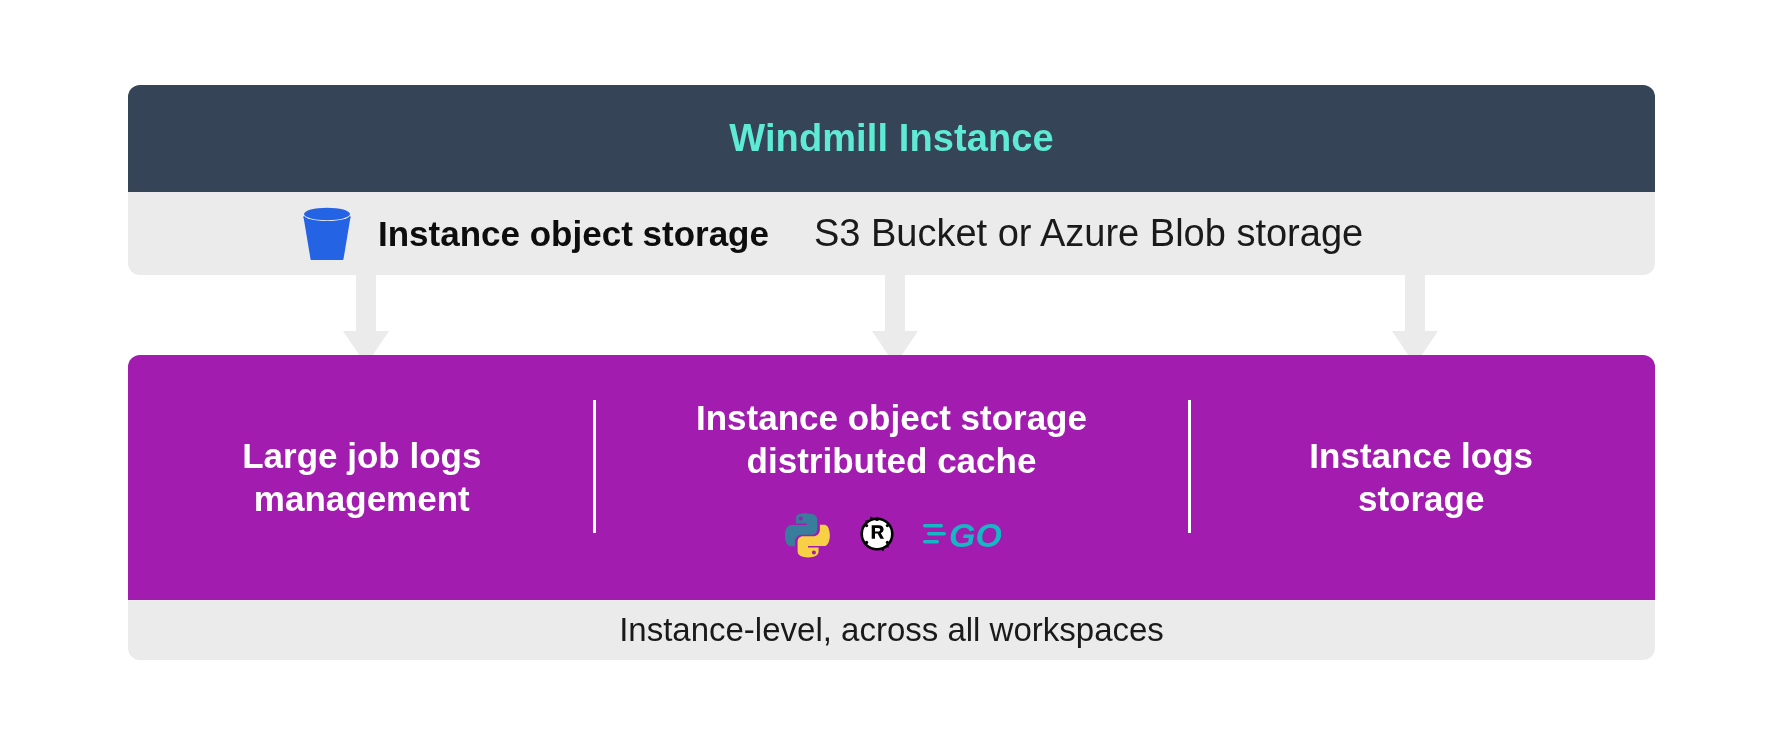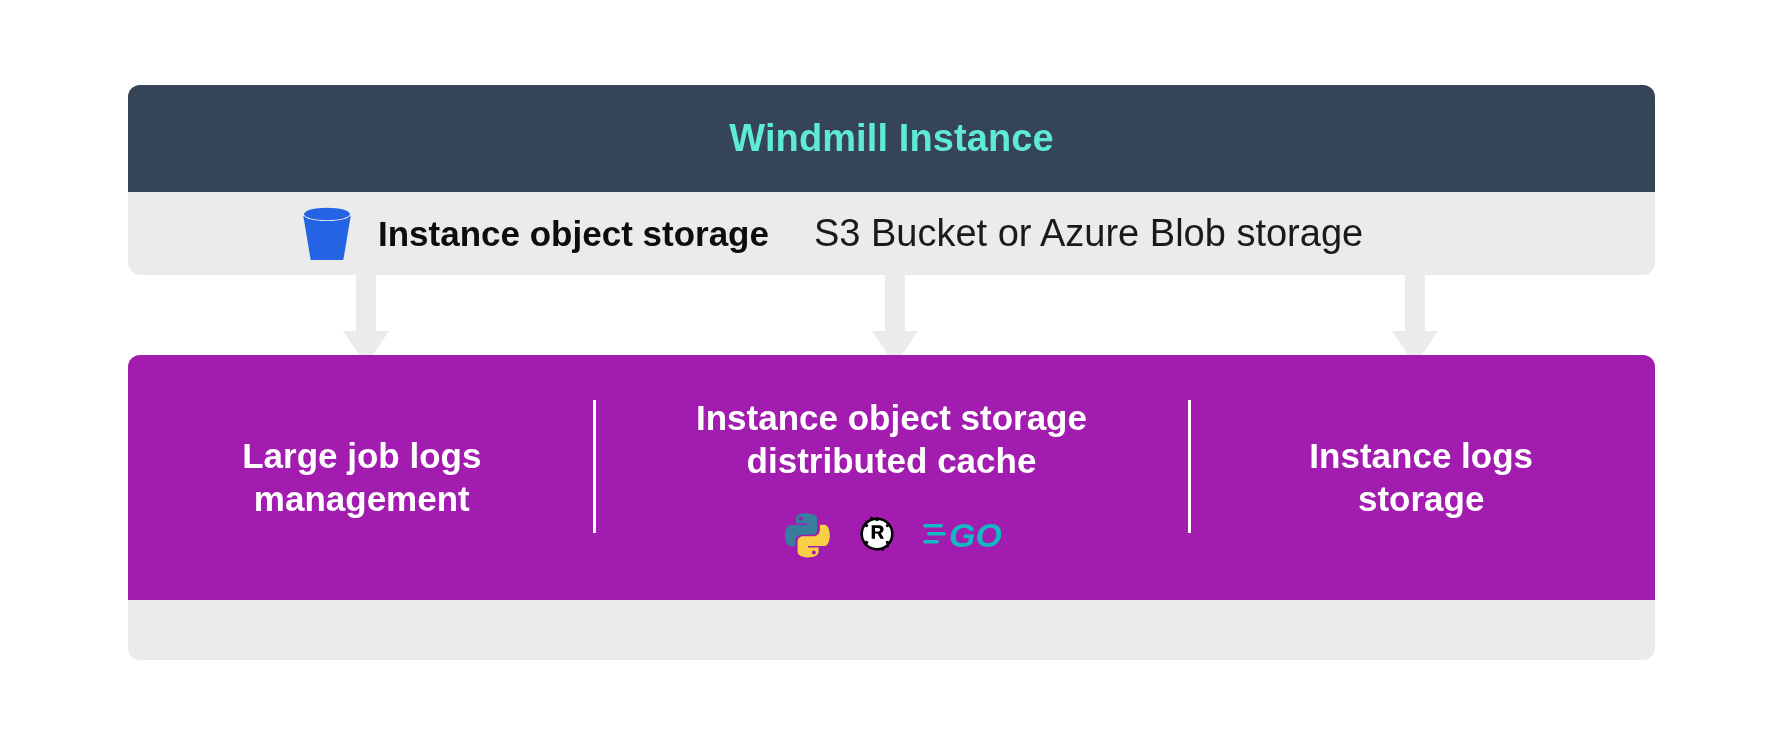--- a/index.html
+++ b/index.html
@@ -239,15 +239,18 @@
 
       <div class="feature-divider divider-2"></div>
 
       <div class="feature-col">
         <div class="feature-label">Instance logs
 storage</div>
       </div>
 
     </div>
 
+    <div class="footer-band">
+      <div class="footer-text">Instance-level, across all workspaces</div>
+    </div>
   </div>
 
 </div>
 
 </body></html>

